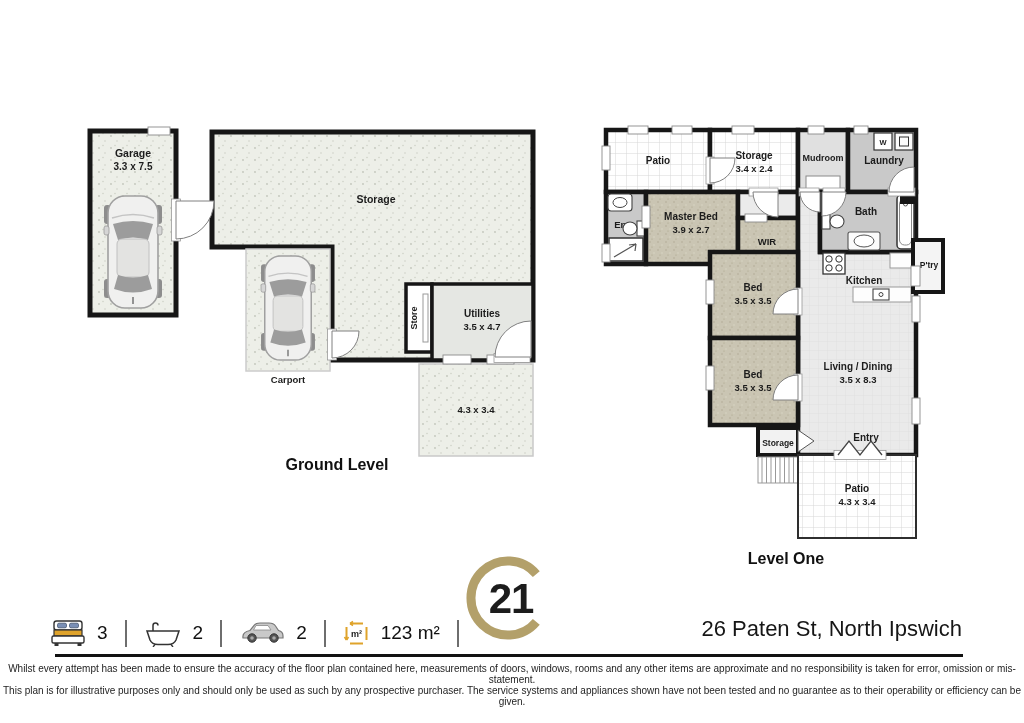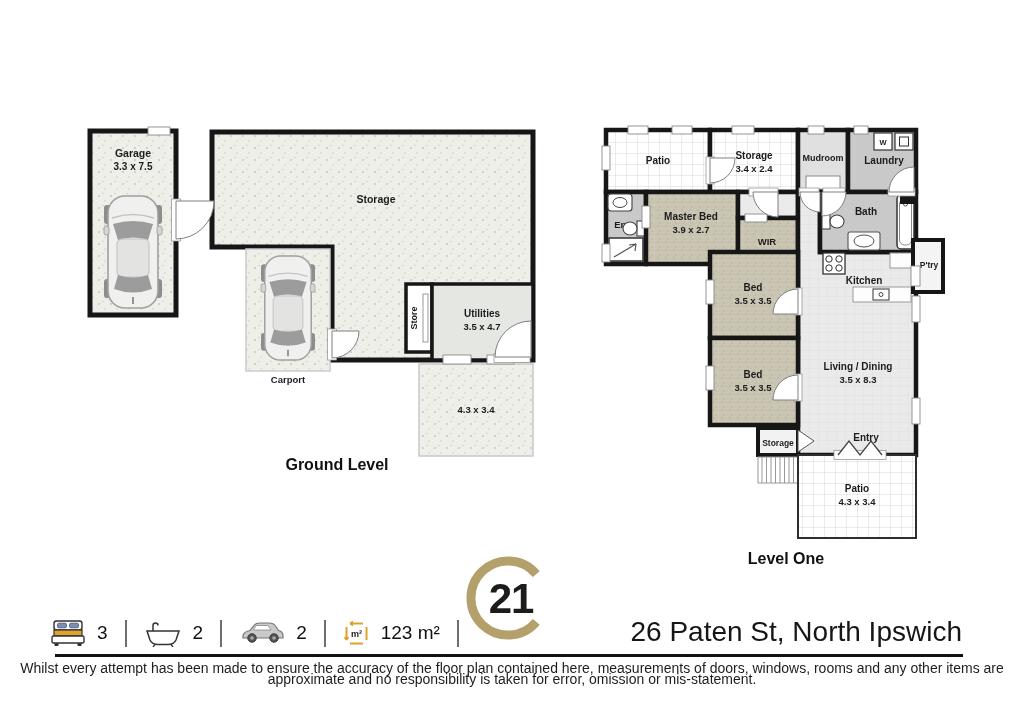--- a/index.html
+++ b/index.html
@@ -6,24 +6,24 @@
   .page{position:relative;width:1024px;height:723px;background:#ffffff;overflow:hidden;
         font-family:"Liberation Sans",sans-serif;}
   svg text{font-family:"Liberation Sans",sans-serif;fill:#1c1c1c;}
   .room-label{font-weight:bold;text-anchor:middle;}
   .level-title{font-weight:bold;text-anchor:middle;font-size:16px;fill:#111;}
   .plan{position:absolute;left:0;top:0;}
   .logo{position:absolute;left:458px;top:552px;}
   .summary-row{position:absolute;left:50px;top:615px;display:flex;align-items:center;gap:11px;height:36px;}
   .summary-row .num{font-size:19px;color:#111;}
   .sep{width:2px;height:27px;background:#6e6e6e;margin:0 6px;}
-  .address{position:absolute;top:616px;right:62px;font-size:28px;color:#161616;}
+  .address{position:absolute;top:616px;right:62px;font-size:22px;color:#161616;}
   .rule{position:absolute;left:55px;top:654px;width:908px;height:2.5px;background:#111;}
   .disclaimer{position:absolute;left:0;top:663px;width:1024px;text-align:center;
-              font-size:14px;line-height:11px;color:#1d1d1d;}
+              font-size:10px;line-height:11px;color:#1d1d1d;}
 </style>
 </head>
 <body>
 
 <div class="page">
 
 <svg class="plan" width="1024" height="575" viewBox="0 0 1024 575">
   <defs>
     <pattern id="speckle" width="12" height="12" patternUnits="userSpaceOnUse">
       <rect width="12" height="12" fill="#edefe8"></rect>
@@ -316,15 +316,16 @@
     <text x="13.5" y="17" text-anchor="middle" font-size="9" font-weight="bold" fill="#dfa32b">m²</text>
   </svg>
   <span class="num">123 m²</span>
   <span class="sep"></span>
 </div>
 
 <div class="address">26 Paten St, North Ipswich</div>
 <div class="rule"></div>
 <div class="disclaimer">
   <div>Whilst every attempt has been made to ensure the accuracy of the floor plan contained here, measurements of doors, windows, rooms and any other items are approximate and no responsibility is taken for error, omission  or mis-statement.</div>
+  <div>This plan is for illustrative purposes only and should only be used as such by any prospective purchaser. The service systems and appliances shown have not been tested and no guarantee as to their operability or efficiency can be given.</div>
 </div>
 
 </div>
 
 </body></html>

